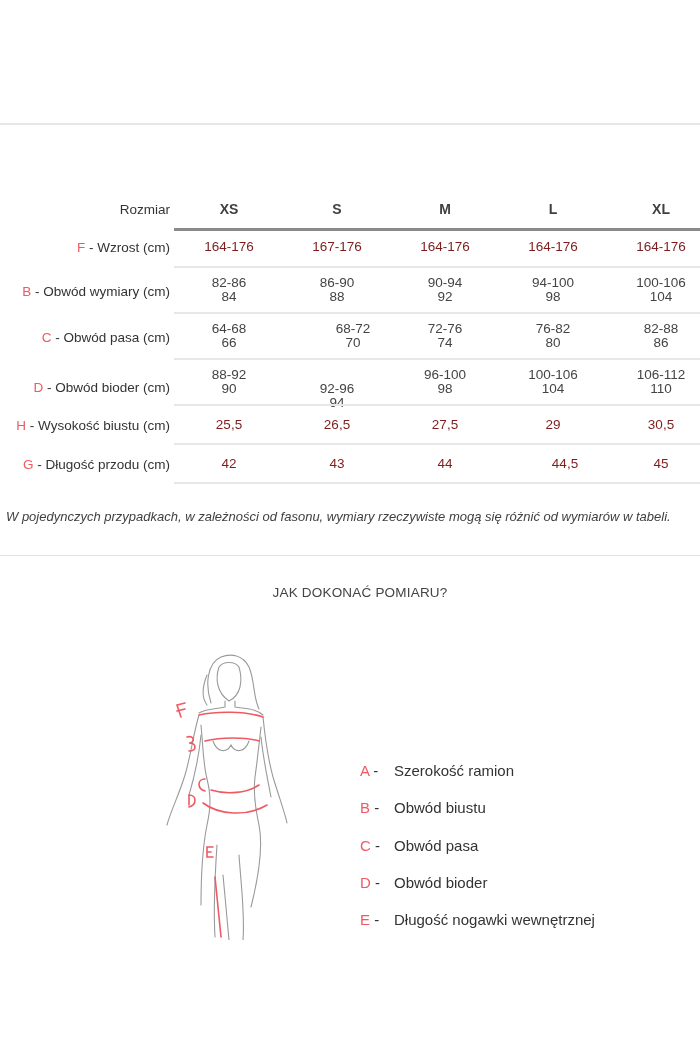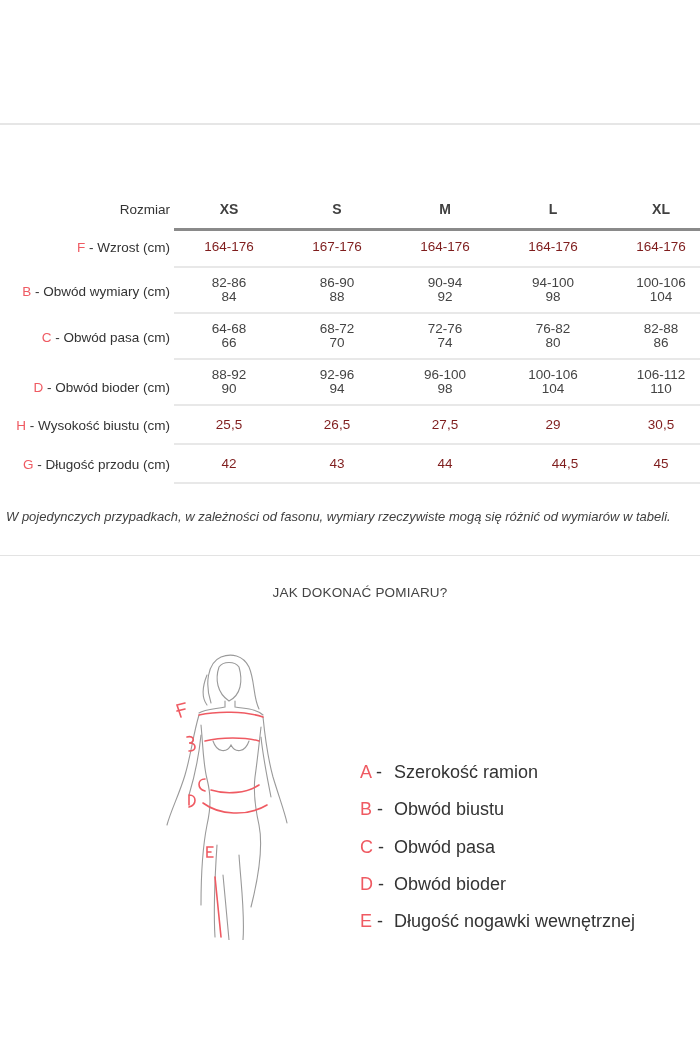--- a/index.html
+++ b/index.html
@@ -114,21 +114,21 @@
     }
     .legend {
       position: absolute;
       left: 360px;
       top: 760px;
     }
     .legend-item {
       position: absolute;
       left: 0;
       white-space: nowrap;
-      font-size: 18px;
+      font-size: 15px;
       color: #333;
     }
     .legend-item .l-letter {
       display: inline-block;
       width: 34px;
       color: #333;
     }
     .legend-item .l-letter .letter {
       color: #ef5a62;
     }
@@ -194,21 +194,21 @@
       </span>
   </div>
   <div class="hline" style="top:122px;"></div>
 
   <div class="row" style="top:132px;">
     <span class="row-label" style="top:8px;"><span class="letter">C</span><span> - Obwód pasa (cm)</span></span>
     <span class="cell" style="left:179px;">
         <span class="line">64-68</span>
         <span class="line">66</span>
       </span>
-    <span class="cell" style="left:287px;">
+    <span class="cell" style="left:303px;">
         <span class="line">68-72</span>
         <span class="line">70</span>
       </span>
     <span class="cell" style="left:395px;">
         <span class="line">72-76</span>
         <span class="line">74</span>
       </span>
     <span class="cell" style="left:503px;">
         <span class="line">76-82</span>
         <span class="line">80</span>
@@ -219,21 +219,21 @@
       </span>
   </div>
   <div class="hline" style="top:168px;"></div>
 
   <div class="row" style="top:178px;">
     <span class="row-label" style="top:12px;"><span class="letter">D</span><span> - Obwód bioder (cm)</span></span>
     <span class="cell" style="left:179px;">
         <span class="line">88-92</span>
         <span class="line">90</span>
       </span>
-    <span class="cell" style="left:287px;">
+    <span class="cell" style="left:287px;margin-top:14px;">
         <span class="line">92-96</span>
         <span class="line">94</span>
       </span>
     <span class="cell" style="left:395px;">
         <span class="line">96-100</span>
         <span class="line">98</span>
       </span>
     <span class="cell" style="left:503px;">
         <span class="line">100-106</span>
         <span class="line">104</span>

